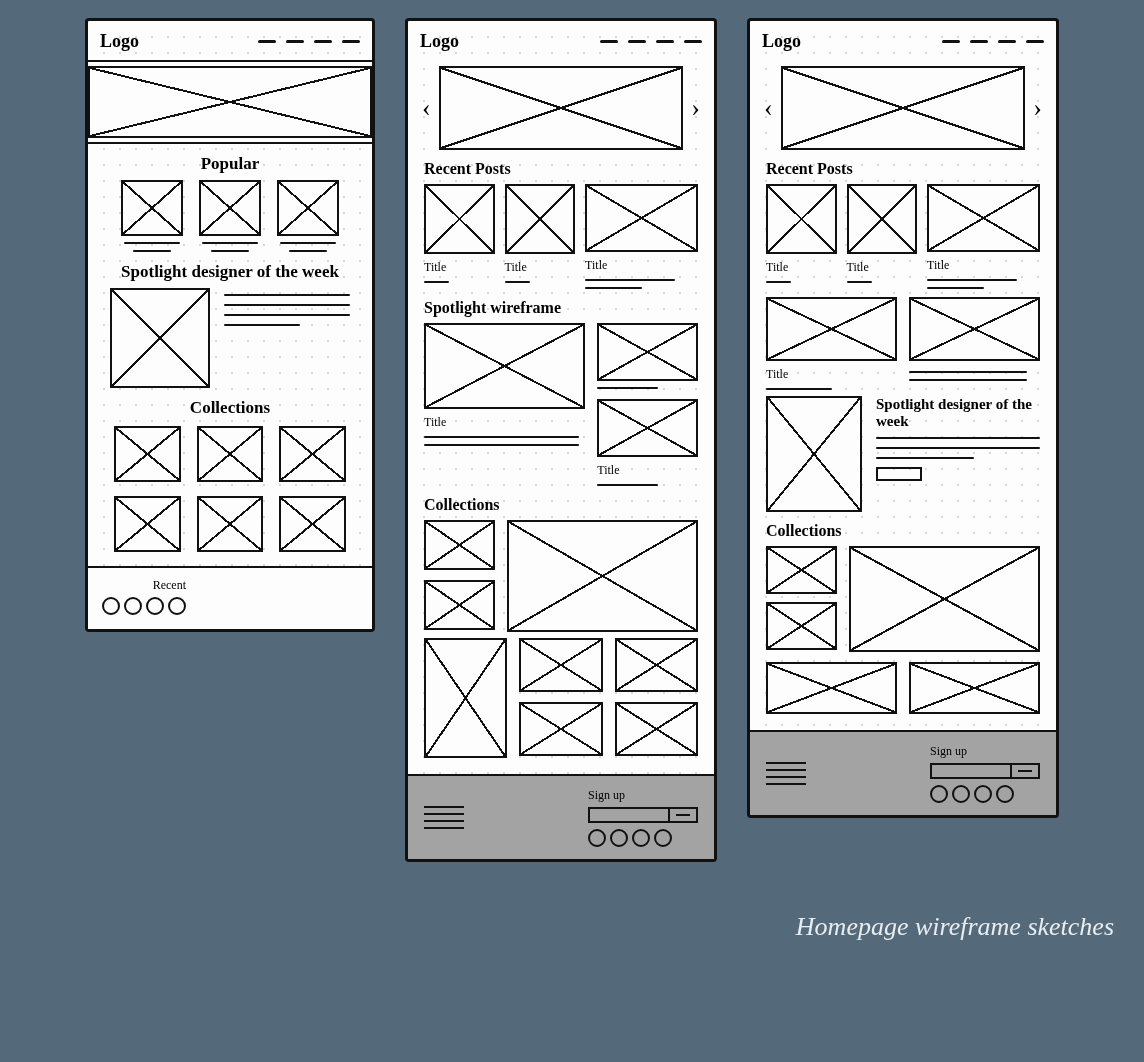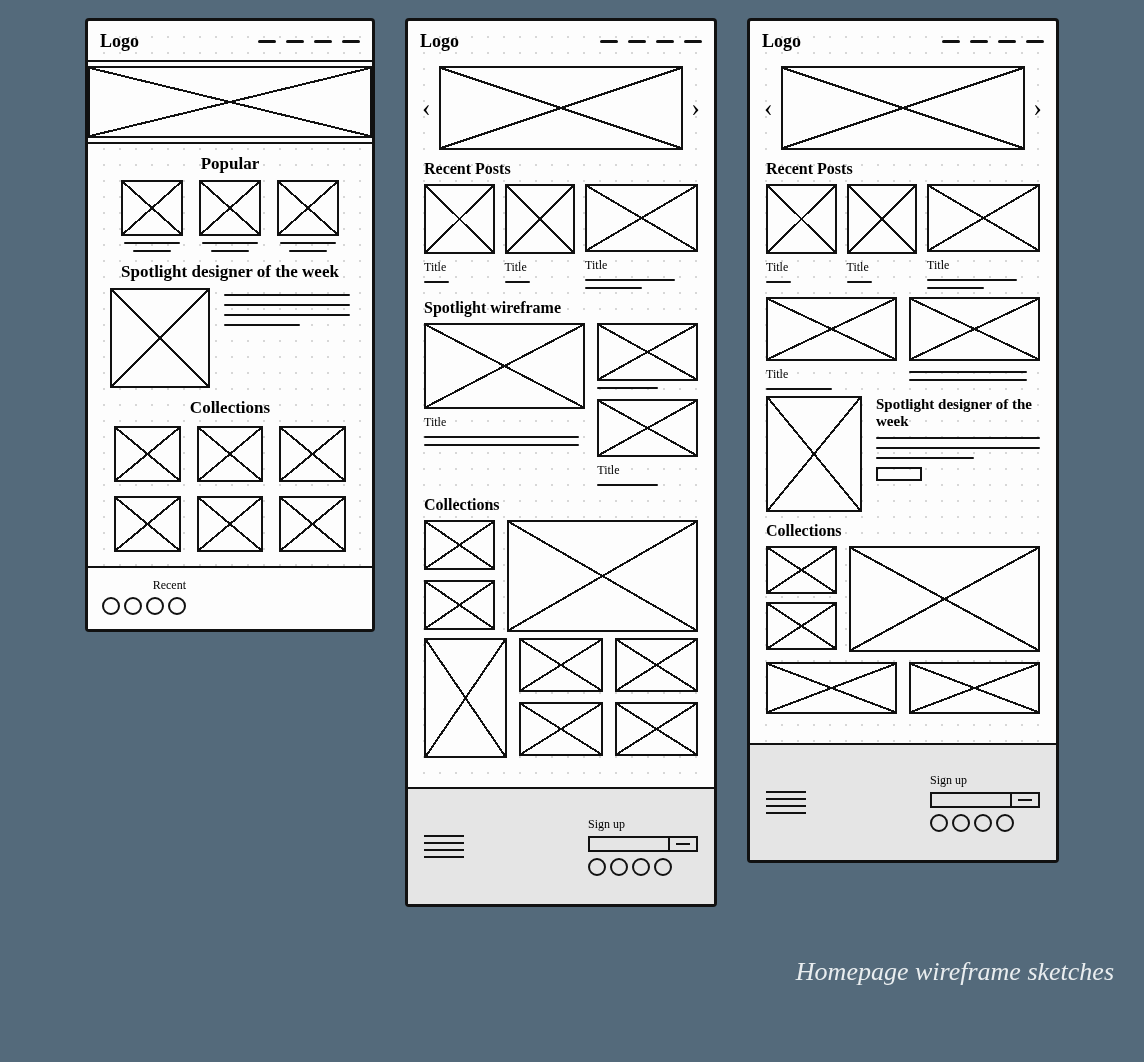--- a/index.html
+++ b/index.html
@@ -119,23 +119,23 @@
   .badge { width:46px; height:14px; border:2px solid #111; }
 
   .coll-c { display:grid; grid-template-columns: 0.6fr 1.6fr; gap:12px; margin:6px 4px; }
   .coll-c .small-col { display:flex; flex-direction:column; gap:8px; }
   .coll-c .small-col .ximg { height:48px; }
   .coll-c .big .ximg { height:106px; }
   .coll-c-row2 { display:grid; grid-template-columns: 1fr 1fr; gap:12px; margin:10px 4px 0; }
   .coll-c-row2 .ximg { height:52px; }
 
   .footer-bc {
-    border-top:2px solid #111; margin: 29px -12px -12px; padding: 28px 16px;
+    border-top:2px solid #111; margin: 16px -12px -12px; padding: 12px 16px;
     display:flex; justify-content:space-between; align-items:center;
-    position:relative; background:#e5e5e5;
+    position:relative; background:#a3a3a3;
   }
   .menu-lines div { width:40px; height:2px; background:#111; margin:5px 0; }
   .signup-box .su-label { font-size:12px; margin-bottom:4px; }
   .inputbox.sm { width:110px; height:16px; }
 
   .caption {
     color: #e9edef; font-style: italic; font-family: Georgia, serif;
     font-size: 26px; text-align: right; margin: 50px 20px 0 0;
   }
 </style>

